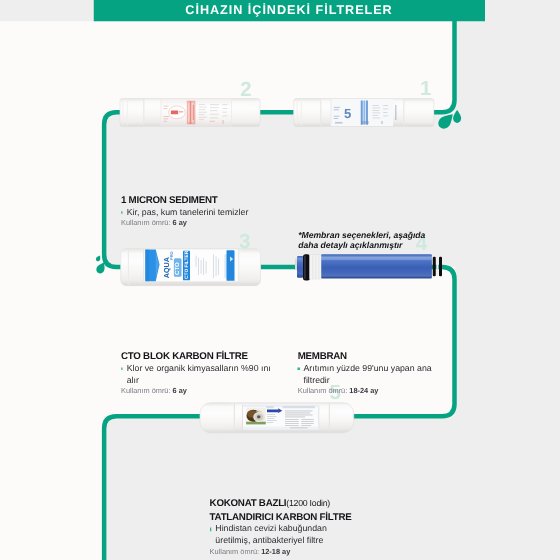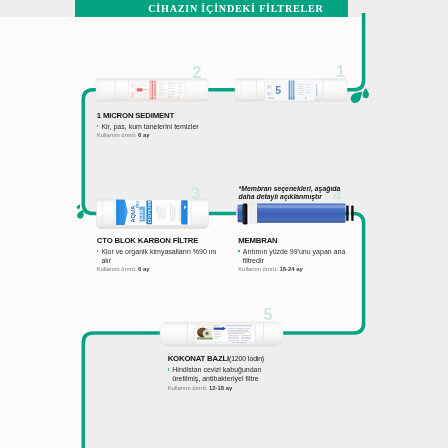--- a/index.html
+++ b/index.html
@@ -4,27 +4,27 @@
 <title>Cihazin Icindeki Filtreler</title>
 <style>
   html,body{margin:0;padding:0;}
   body{width:448px;height:448px;overflow:hidden;background:#eeeeee;
        font-family:"Liberation Sans",sans-serif;}
   #stage{position:relative;width:448px;height:448px;overflow:hidden;background:#eeeeee;}
   .abs{position:absolute;}
   svg{display:block;}
 
   
-  #topbar{left:74.7px;top:0;width:273px;height:17.1px;background:#05a382;font-family:Liberation Serif, serif;}
+  #topbar{left:74.7px;top:0;width:313px;height:17.1px;background:#05a382;}
   #topbar .t{position:absolute;left:73.6px;top:3.1px;width:300px;height:11px;
      color:#ffffff;font-size:10.1px;font-weight:bold;letter-spacing:.78px;
      line-height:11px;white-space:nowrap;}
 
   
-  .card{position:absolute;}
+  .card{position:absolute;margin-top:44px;}
   .card .h{font-size:7.8px;font-weight:bold;color:#16161a;letter-spacing:-0.2px;
      line-height:9.4px;white-space:nowrap;}
   .card .h .note{font-weight:normal;font-size:7.0px;}
   .card .bul{position:relative;margin-top:1.3px;padding-left:4.6px;
      font-size:7.0px;color:#2b2b30;line-height:9.1px;}
   .card .bul::before{content:"";position:absolute;left:0;top:3.2px;
      width:1.7px;height:2.6px;background:#2cb78f;}
   .card .life{margin-top:1.7px;font-size:5.9px;color:#7b7b83;line-height:7.4px;}
   .card .life b{color:#3a3a40;font-weight:bold;}
   .note-txt{position:absolute;font-size:6.9px;font-weight:bold;color:#16161a;
@@ -315,19 +315,20 @@
   </div>
 
   <div class="card" style="left:96.8px;top:235.8px;width:122px">
     <div class="h">CTO BLOK KARBON FİLTRE</div>
     <div class="bul wrap">Klor ve organik kimyasalların %90 ını alır</div>
     <div class="life"><span>Kullanım ömrü: </span><b>6 ay</b></div>
   </div>
 
   <div class="card" style="left:167.7px;top:354.2px;width:103px">
     <div class="h"><span>KOKONAT BAZLI</span><span class="note">(1200 Iodin)</span></div>
+    <div class="h">TATLANDIRICI KARBON FİLTRE</div>
     <div class="bul wrap">Hindistan cevizi kabuğundan üretilmiş, antibakteriyel filtre</div>
     <div class="life"><span>Kullanım ömrü: </span><b>12-18 ay</b></div>
   </div>
 
   <div class="note-txt" style="left:238.6px;top:184.6px;width:106px">*Membran seçenekleri, aşağıda daha detaylı açıklanmıştır</div>
 
 </div>
 
 </body></html>

